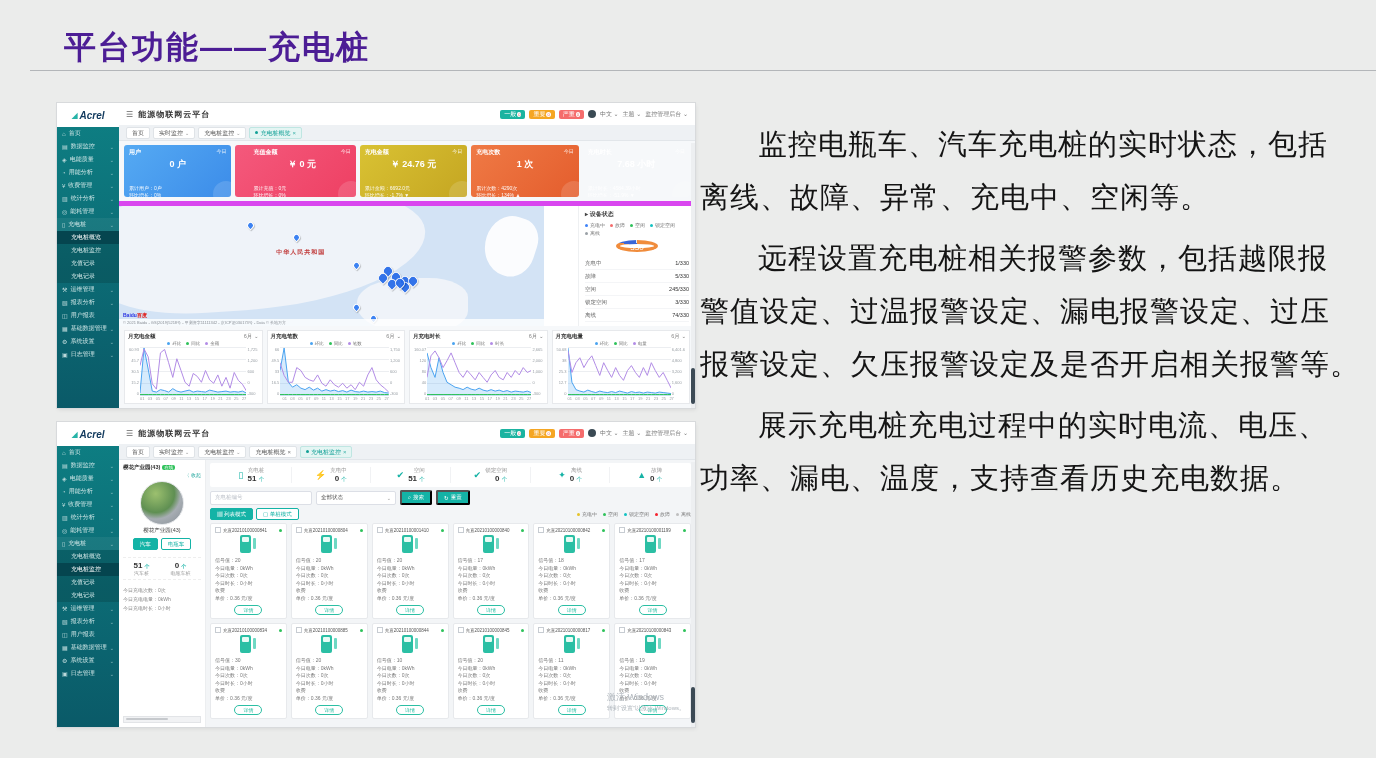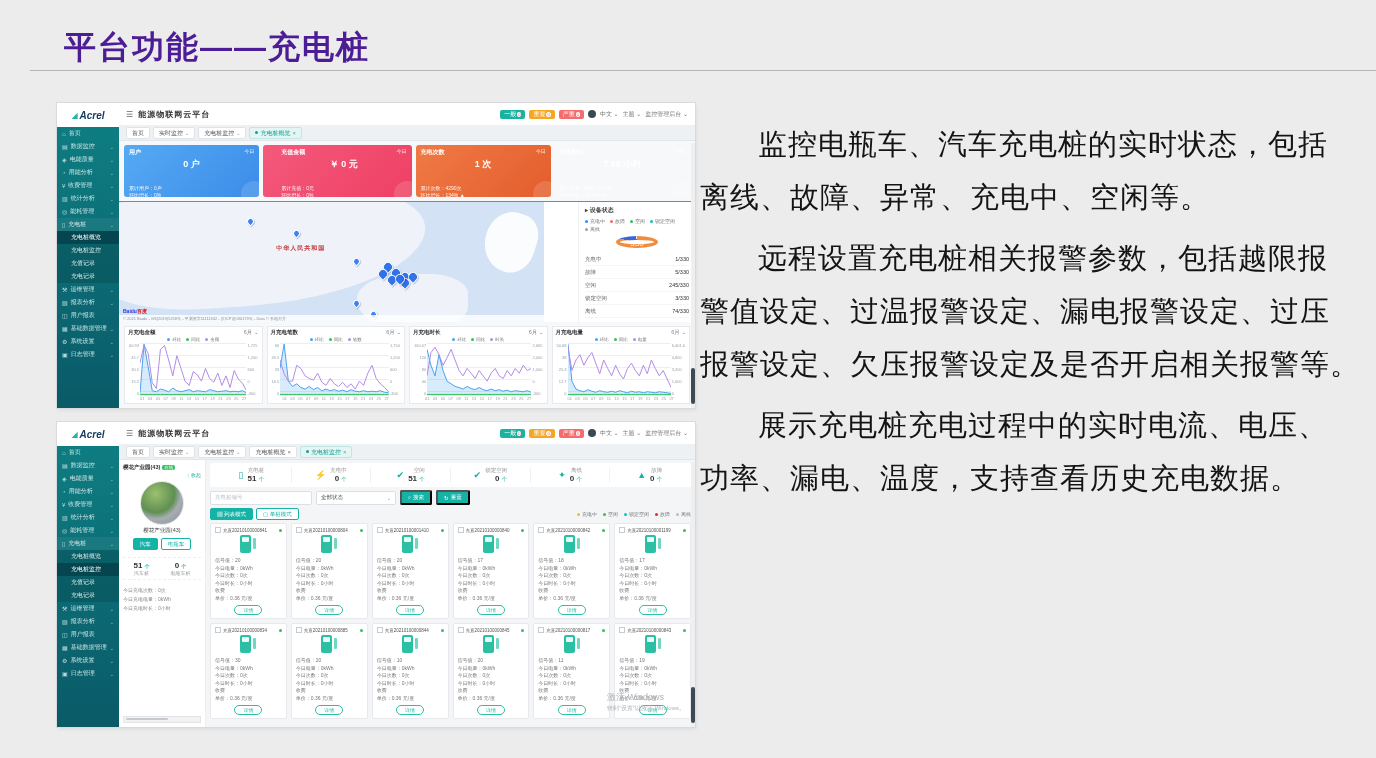--- a/index.html
+++ b/index.html
@@ -54,21 +54,21 @@
   .cards-row{display:flex;gap:4px;padding:4px 5px;background:#f6f8fa;flex:none;}
   .scard{flex:1;height:46px;border-radius:3px;color:#fff;padding:3px 5px;position:relative;overflow:hidden;min-width:0;}
   .scard::after{content:"";position:absolute;right:-8px;bottom:-10px;width:26px;height:26px;border-radius:50%;
                 background:rgba(255,255,255,.14);}
   .sc-t{font-size:6px;font-weight:bold;}
   .sc-tag{position:absolute;top:3px;right:5px;font-size:5px;opacity:.9;}
   .sc-v{font-size:9px;font-weight:bold;text-align:center;margin:1px 0 14px;}
   .sc-l{font-size:5px;line-height:6.5px;opacity:.95;white-space:nowrap;}
 
   
-  .map-row{display:flex;height:120px;flex:none;border-top:1px solid #d946ef;gap:34px;}
+  .map-row{display:flex;height:120px;flex:none;border-top:5px solid #d946ef;gap:34px;}
   .map{flex:1;position:relative;background:#d3e3f5;overflow:hidden;}
   .land1{position:absolute;left:-6%;top:-14%;width:78%;height:100%;background:#eff3f9;border-radius:28% 46% 58% 34%;transform:rotate(-4deg);}
   .land2{position:absolute;left:56%;top:60%;width:26%;height:46%;background:#eff3f9;border-radius:45% 35% 40% 50%;}
   .land3{position:absolute;left:86%;top:8%;width:12%;height:50%;background:#fbfcfe;border-radius:50% 40% 45% 55%;transform:rotate(18deg);}
   .country{position:absolute;left:37%;top:35%;color:#c03a3a;font-size:6px;font-weight:bold;letter-spacing:1px;}
   .pin{position:absolute;width:5px;height:5px;background:#3c82f2;border:1px solid #fff;
        border-radius:50% 50% 50% 0;transform:rotate(-45deg);box-shadow:0 1px 1px rgba(0,0,0,.25);}
   .pin.big{width:8px;height:8px;background:#1f66e8;opacity:.9;}
   .brand{position:absolute;left:4px;bottom:8px;font-size:5px;font-weight:bold;}
   .brand .bb{color:#2932e1;} .brand .br{color:#e10601;}
@@ -308,20 +308,28 @@
           <div class="sc-l">同比增长：0%</div>
         </div>
         <div class="scard" style="background: linear-gradient(135deg, rgb(244, 89, 124), rgb(238, 64, 99)); padding-left: 18px;">
           <div class="sc-t">充值金额</div>
           <div class="sc-tag">今日</div>
           <div class="sc-v">￥ 0 元</div>
           <div class="sc-l">累计充值：0元</div>
           <div class="sc-l">环比增长：0%</div>
           <div class="sc-l">同比增长：0%</div>
         </div>
+        <div class="scard" style="background: linear-gradient(135deg, rgb(217, 194, 51), rgb(197, 166, 34));">
+          <div class="sc-t">充电金额</div>
+          <div class="sc-tag">今日</div>
+          <div class="sc-v">￥ 24.76 元</div>
+          <div class="sc-l">累计金额：6692.0元</div>
+          <div class="sc-l">环比增长：-1.7% ▼</div>
+          <div class="sc-l">同比增长：6885.62% ▲</div>
+        </div>
         <div class="scard" style="background: linear-gradient(135deg, rgb(239, 122, 69), rgb(228, 93, 45));">
           <div class="sc-t">充电次数</div>
           <div class="sc-tag">今日</div>
           <div class="sc-v">1 次</div>
           <div class="sc-l">累计次数：4290次</div>
           <div class="sc-l">环比增长：134% ▲</div>
           <div class="sc-l">同比增长：71400.0% ▲</div>
         </div>
         <div class="scard">
           <div class="sc-t">充电时长</div>

